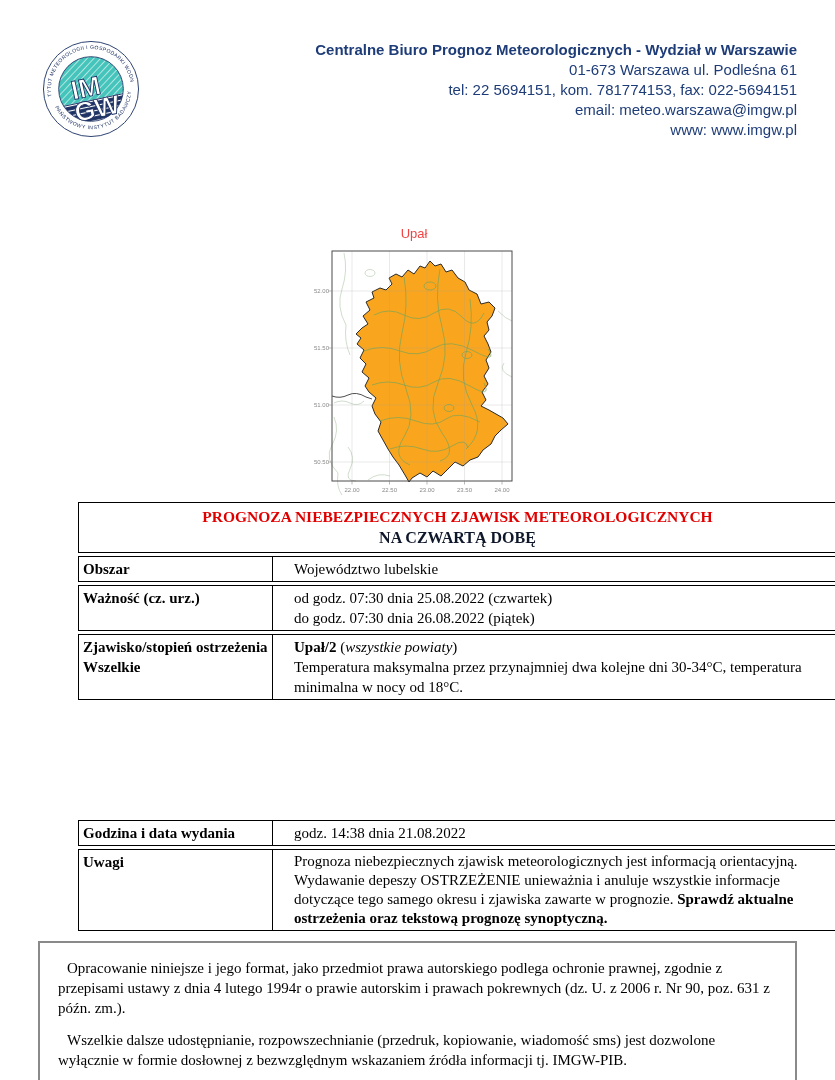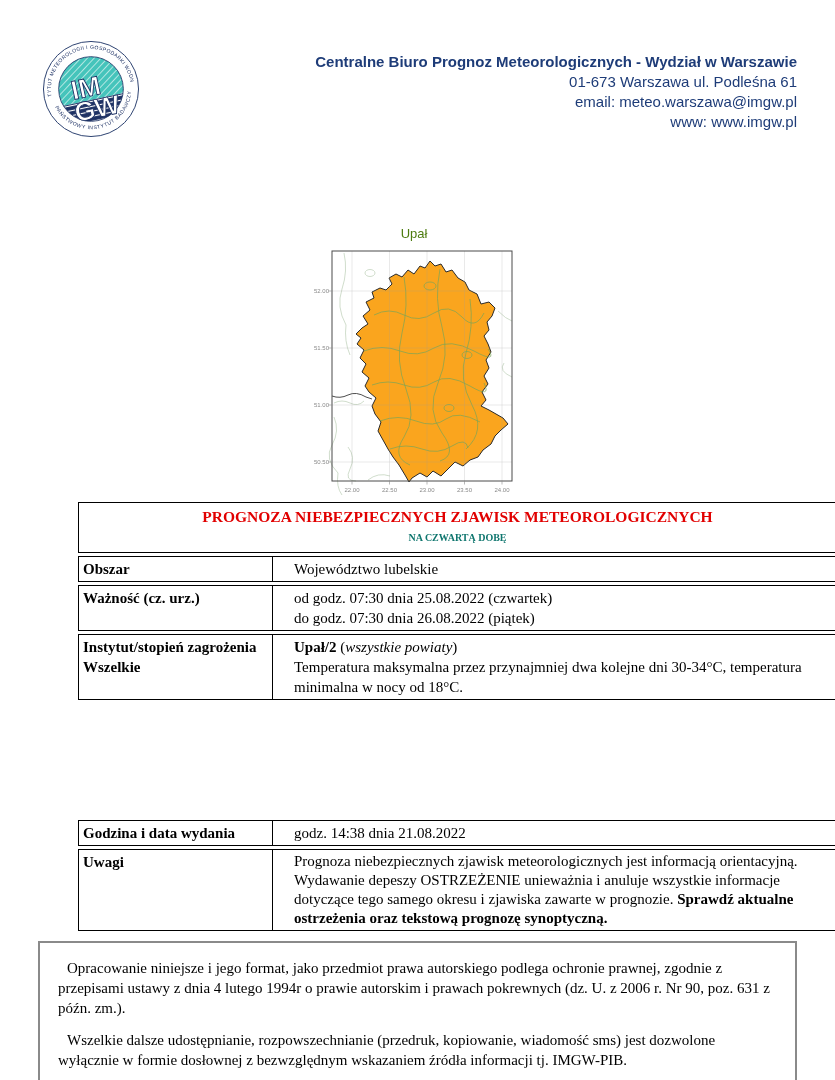--- a/index.html
+++ b/index.html
@@ -4,34 +4,34 @@
 <style>
   html,body{margin:0;padding:0;}
   body{
     width:835px;height:1080px;position:relative;background:#ffffff;
     font-family:"Liberation Serif", serif;color:#000;overflow:hidden;
   }
   
   .logo{position:absolute;left:42px;top:40px;width:98px;height:98px;}
   .hdr{position:absolute;top:40px;right:38px;width:560px;text-align:right;
        font-family:"Liberation Sans", sans-serif;font-size:15px;line-height:20px;color:#1e3c78;}
-  .hdr .b{font-weight:bold;margin-top:12px;}
+  .hdr .b{font-weight:bold;}
   
   .map-title{position:absolute;left:308px;top:226px;width:212px;text-align:center;
-             font-family:"Liberation Sans", sans-serif;font-size:13px;color:#4d7c0f;}
+             font-family:"Liberation Sans", sans-serif;font-size:13px;color:#ef4444;}
   .map-svg{position:absolute;left:308px;top:243px;}
   .tick{font-family:"Liberation Sans", sans-serif;font-size:6px;fill:#8a8a8a;}
   
   .tbl{position:absolute;left:38px;width:759px;box-sizing:border-box;margin-left:40px;}
   .t1{top:502px;}
   .t2{top:820px;}
   .box{border:1px solid #000;box-sizing:border-box;margin-bottom:3px;background:#fff;}
   .titlebox{padding:3px 4px 4px 4px;text-align:center;}
   .titlebox .l1{color:#e10000;font-weight:bold;font-size:15.5px;line-height:21px;}
-  .titlebox .l2{color:#0f766e;font-weight:bold;font-size:10px;line-height:21px;}
+  .titlebox .l2{color:#0f172a;font-weight:bold;font-size:16px;line-height:21px;}
   .row{display:flex;align-items:stretch;gap:15px;}
   .lbl{width:194px;flex:0 0 194px;border-right:1px solid #000;font-weight:bold;
        padding:2px 4px;font-size:15px;line-height:20px;box-sizing:border-box;}
   .val{flex:1;padding:2px 6px;font-size:15px;line-height:20px;}
   .it{font-style:italic;}
   .bd{font-weight:bold;text-align:right;}
   
   .copy{position:absolute;left:38px;top:941px;width:759px;box-sizing:border-box;
         border:2px solid #8a8a8a;padding:3px 8px 6px 6px;font-size:15px;line-height:20px;}
   .copy p{margin:12px;text-indent:9px;}
@@ -71,20 +71,21 @@
       <text font-family="Liberation Sans, sans-serif" font-size="5.2" fill="#1d3164" letter-spacing="0.6">
         <textPath href="#ringBottom" startOffset="50%" text-anchor="middle">PAŃSTWOWY INSTYTUT BADAWCZY</textPath>
       </text>
     </g>
   </svg>
 </div>
 
 <div class="hdr">
   <div class="b">Centralne Biuro Prognoz Meteorologicznych - Wydział w Warszawie</div>
   <div>01-673 Warszawa ul. Podleśna 61</div>
+  <div>tel: 22 5694151, kom. 781774153, fax: 022-5694151</div>
   <div>email: meteo.warszawa@imgw.pl</div>
   <div>www: www.imgw.pl</div>
 </div>
 
 <div class="map-title">Upał</div>
 <svg class="map-svg" width="212" height="256" viewBox="0 0 212 256">
 
   <rect x="24" y="8" width="180" height="230" fill="#ffffff"></rect>
   <g transform="translate(24,8)">
 
@@ -172,21 +173,21 @@
   </div>
   <div class="box row">
     <div class="lbl">Ważność (cz. urz.)</div>
     <div class="val">
       <div>od godz. 07:30 dnia 25.08.2022 (czwartek)</div>
       <div>do godz. 07:30 dnia 26.08.2022 (piątek)</div>
     </div>
   </div>
   <div class="box row">
     <div class="lbl">
-      <div>Instytut/stopień zagrożenia</div>
+      <div>Zjawisko/stopień ostrzeżenia</div>
       <div>Wszelkie</div>
     </div>
     <div class="val">
       <div><span class="bd">Upał/2</span><span> (</span><span class="it">wszystkie powiaty</span><span>)</span></div>
       <div>Temperatura maksymalna przez przynajmniej dwa kolejne dni 30-34°C, temperatura minimalna w nocy od 18°C.</div>
     </div>
   </div>
 </div>
 
 <div class="tbl t2">

